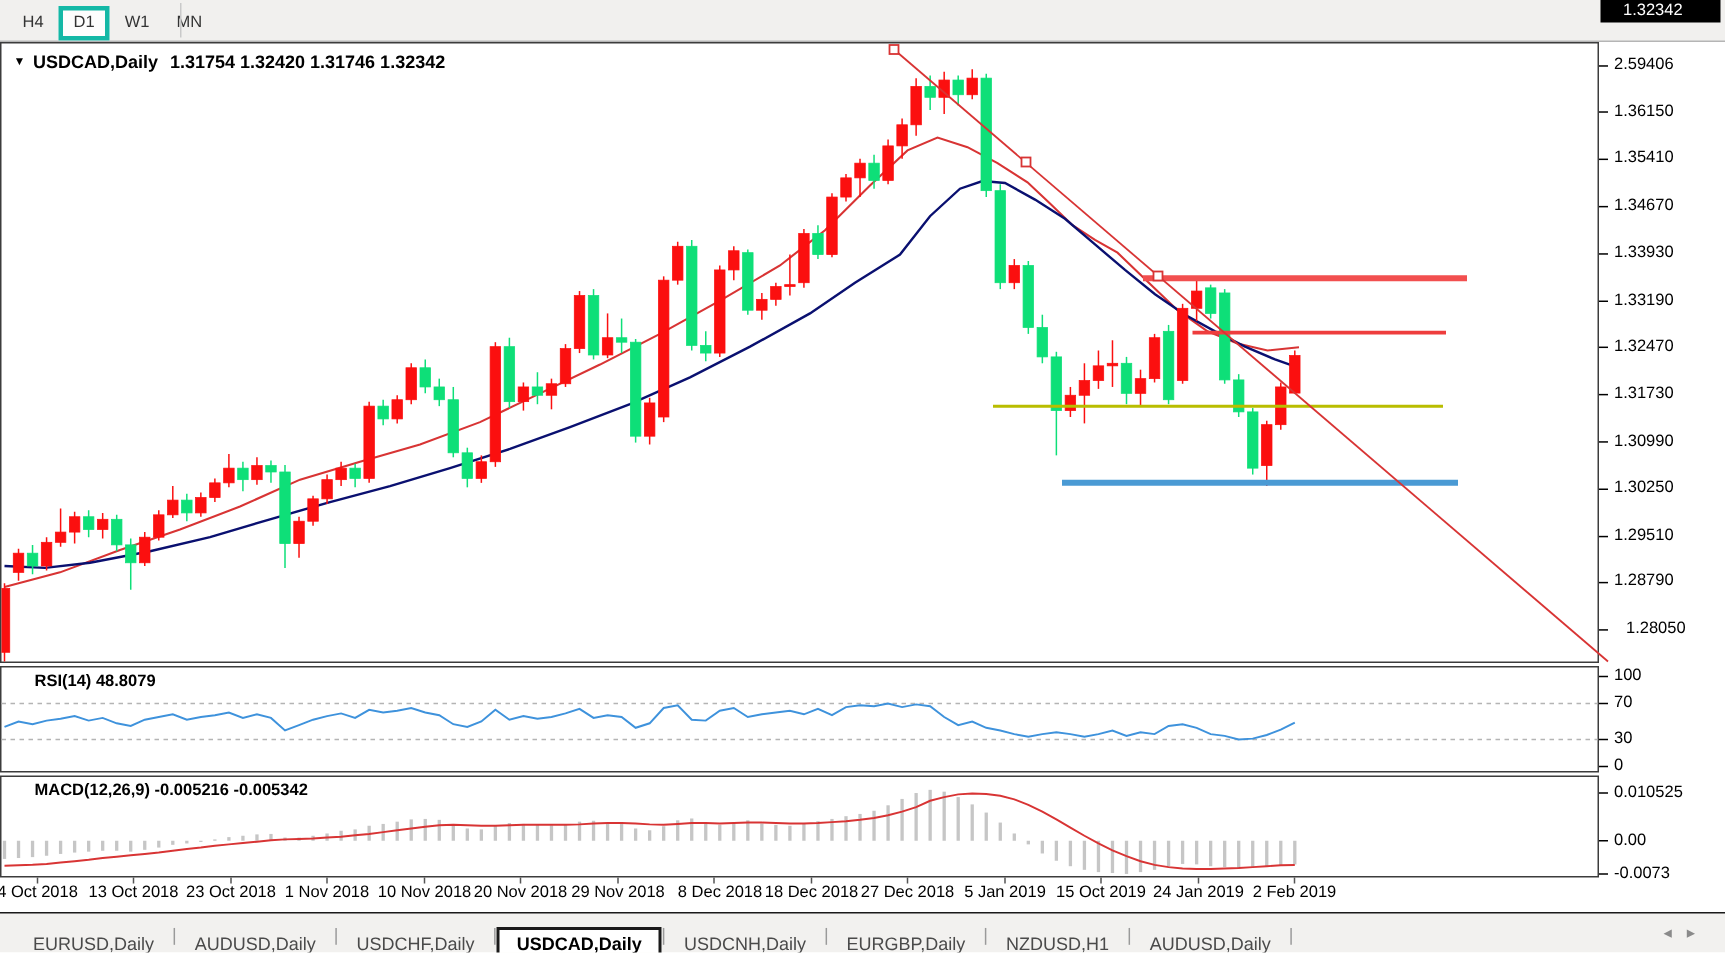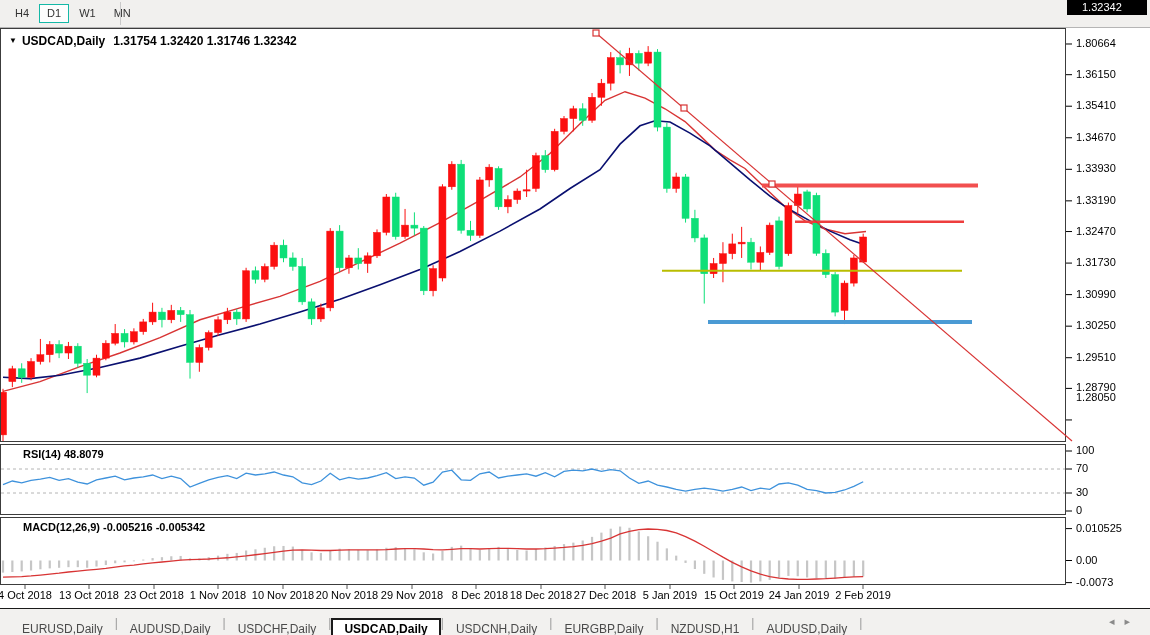--- a/index.html
+++ b/index.html
@@ -5,21 +5,21 @@
   * { margin:0; padding:0; box-sizing:border-box; }
   html,body { width:1150px; height:635px; overflow:hidden; background:#fff;
               font-family:"Liberation Sans", sans-serif; }
   body { position:relative; }
 
   
   #toolbar { position:absolute; left:0; top:0; width:1150px; height:28px;
              background:#f1f0ee; border-bottom:1px solid #b5b5b5; }
   .tf-btn { position:relative; display:inline-block; margin:4px 1px 0 1px; padding:2px 7px 3px 7px;
             font-size:11px; color:#333; border:1px solid transparent; cursor:default; }
-  .tf-btn.active { background:#fdfdfd; border:1px solid #14b8a6;text-align:center; }
+  .tf-btn.active { background:#fdfdfd; border:3px solid #14b8a6;text-align:center; }
   #toolbar .btn-row { margin-left:6px; }
   .tb-sep { position:absolute; left:120px; top:2px; width:1px; height:23px; background:#c9c9c9; }
 
   
   .panel { position:absolute; left:0; background:#fff; border:1px solid #3c3c3c; }
   #main-panel { top:28px;  width:1066px; height:414px; }
   #rsi-panel  { top:444px; width:1066px; height:71px; }
   #macd-panel { top:517px; width:1066px; height:68px; }
 
   #chart-title { position:absolute; left:9px; top:34px; font-size:12px; color:#000;
@@ -405,33 +405,33 @@
     <line x1="476" x2="476" y1="585" y2="589" stroke="#555" stroke-width="1"></line>
     <line x1="541" x2="541" y1="585" y2="589" stroke="#555" stroke-width="1"></line>
     <line x1="605" x2="605" y1="585" y2="589" stroke="#555" stroke-width="1"></line>
     <line x1="670" x2="670" y1="585" y2="589" stroke="#555" stroke-width="1"></line>
     <line x1="734" x2="734" y1="585" y2="589" stroke="#555" stroke-width="1"></line>
     <line x1="799" x2="799" y1="585" y2="589" stroke="#555" stroke-width="1"></line>
     <line x1="863" x2="863" y1="585" y2="589" stroke="#555" stroke-width="1"></line>
   </svg>
 
 <div id="axis-labels">
-    <span class="axis-label" style="top: 36.9847px;">1.80664</span>
+    <span class="axis-label" style="top: 36.9847px;">2.59406</span>
     <span class="axis-label" style="top: 67.6752px;">1.36150</span>
     <span class="axis-label" style="top: 99.2182px;">1.35410</span>
     <span class="axis-label" style="top: 130.761px;">1.34670</span>
     <span class="axis-label" style="top: 162.304px;">1.33930</span>
     <span class="axis-label" style="top: 193.847px;">1.33190</span>
     <span class="axis-label" style="top: 224.538px;">1.32470</span>
     <span class="axis-label" style="top: 256.081px;">1.31730</span>
     <span class="axis-label" style="top: 287.624px;">1.30990</span>
     <span class="axis-label" style="top: 319.167px;">1.30250</span>
     <span class="axis-label" style="top: 350.71px;">1.29510</span>
     <span class="axis-label" style="top: 381.401px;">1.28790</span>
-    <span class="axis-label" style="top: 391px;">1.28050</span>
+    <span class="axis-label" style="top: 413px; margin-left: 8px;">1.28050</span>
     <span class="axis-label" style="top: 444px;">100</span>
     <span class="axis-label" style="top: 462px;">70</span>
     <span class="axis-label" style="top: 486px;">30</span>
     <span class="axis-label" style="top: 504px;">0</span>
     <span class="axis-label" style="top: 521.606px;">0.010525</span>
     <span class="axis-label" style="top: 553.5px;">0.00</span>
     <span class="axis-label" style="top: 575.621px;">-0.0073</span>
   </div>
 <div id="date-labels">
     <span class="date-label" style="left: 25px;">4 Oct 2018</span>

